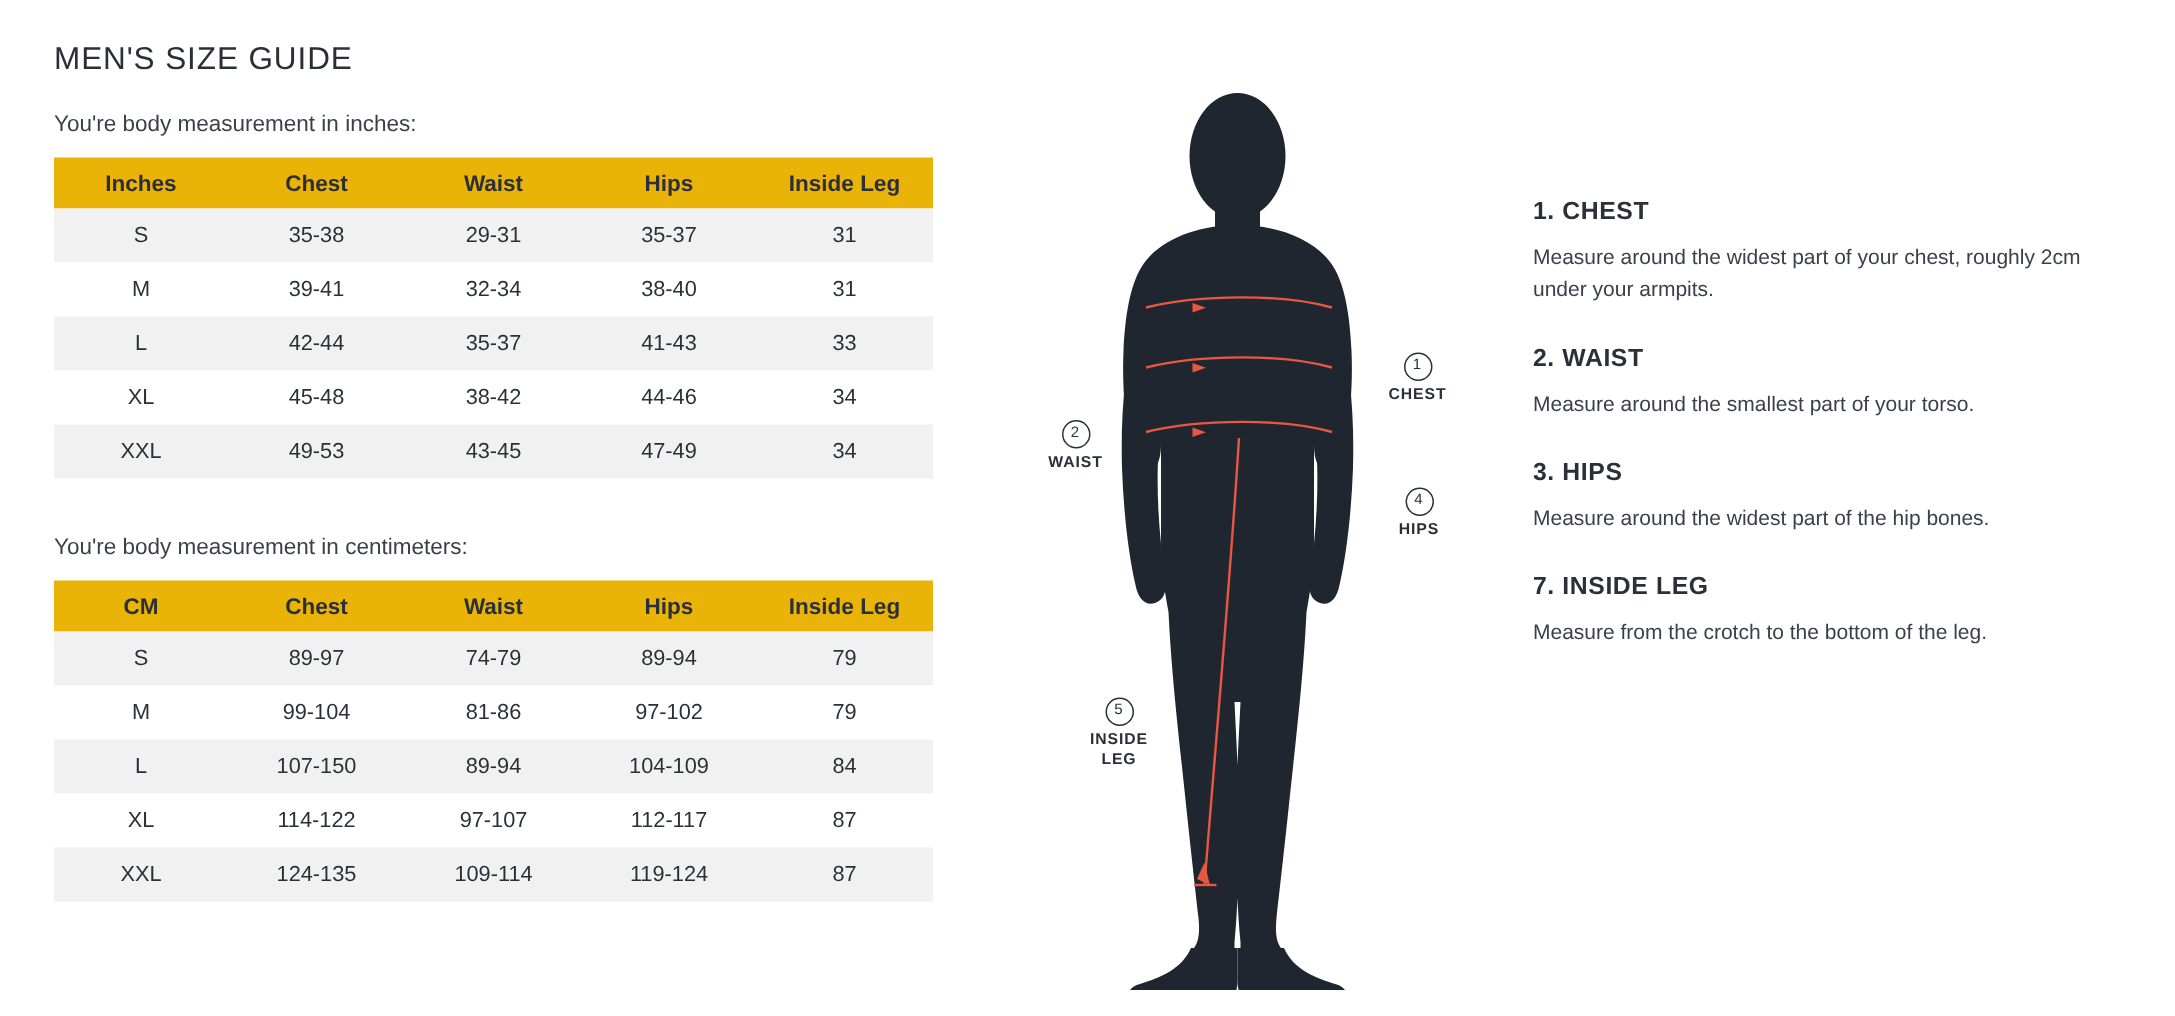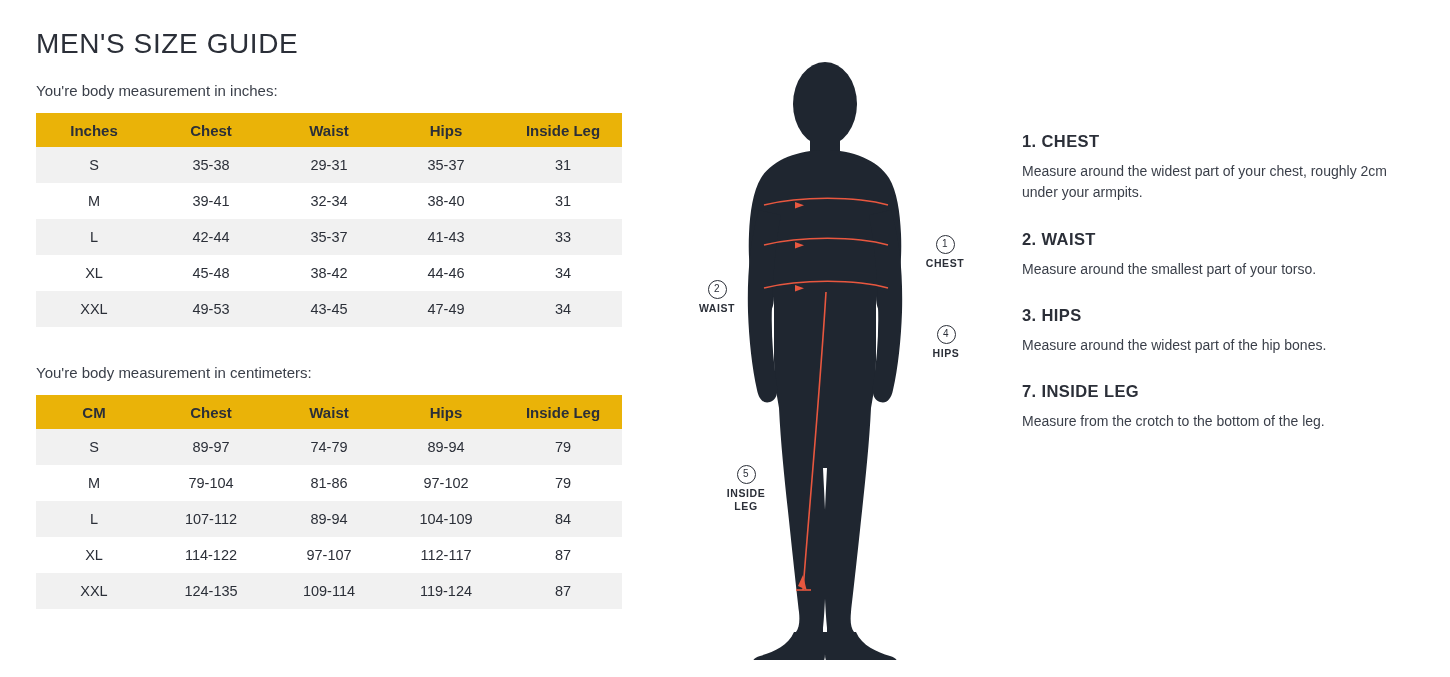--- a/index.html
+++ b/index.html
@@ -22,21 +22,21 @@
   }
 
   
   .left-col {
     position: absolute;
     left: 36px;
     top: 28px;
     width: 600px;
   }
   .page-title {
-    font-size: 28px;
+    font-size: 21px;
     letter-spacing: 0.6px;
     color: #2b2f38;
     font-weight: 400;
     margin: 0 0 22px 0;
   }
   .intro {
     font-size: 15px;
     color: #3a3f49;
     margin: 0 0 14px 0;
     font-weight: 400;
@@ -224,28 +224,28 @@
       <tbody>
         <tr>
           <td>S</td>
           <td>89-97</td>
           <td>74-79</td>
           <td>89-94</td>
           <td>79</td>
         </tr>
         <tr>
           <td>M</td>
-          <td>79-104</td>
+          <td>99-104</td>
           <td>81-86</td>
           <td>97-102</td>
           <td>79</td>
         </tr>
         <tr>
           <td>L</td>
-          <td>107-112</td>
+          <td>107-150</td>
           <td>89-94</td>
           <td>104-109</td>
           <td>84</td>
         </tr>
         <tr>
           <td>XL</td>
           <td>114-122</td>
           <td>97-107</td>
           <td>112-117</td>
           <td>87</td>

